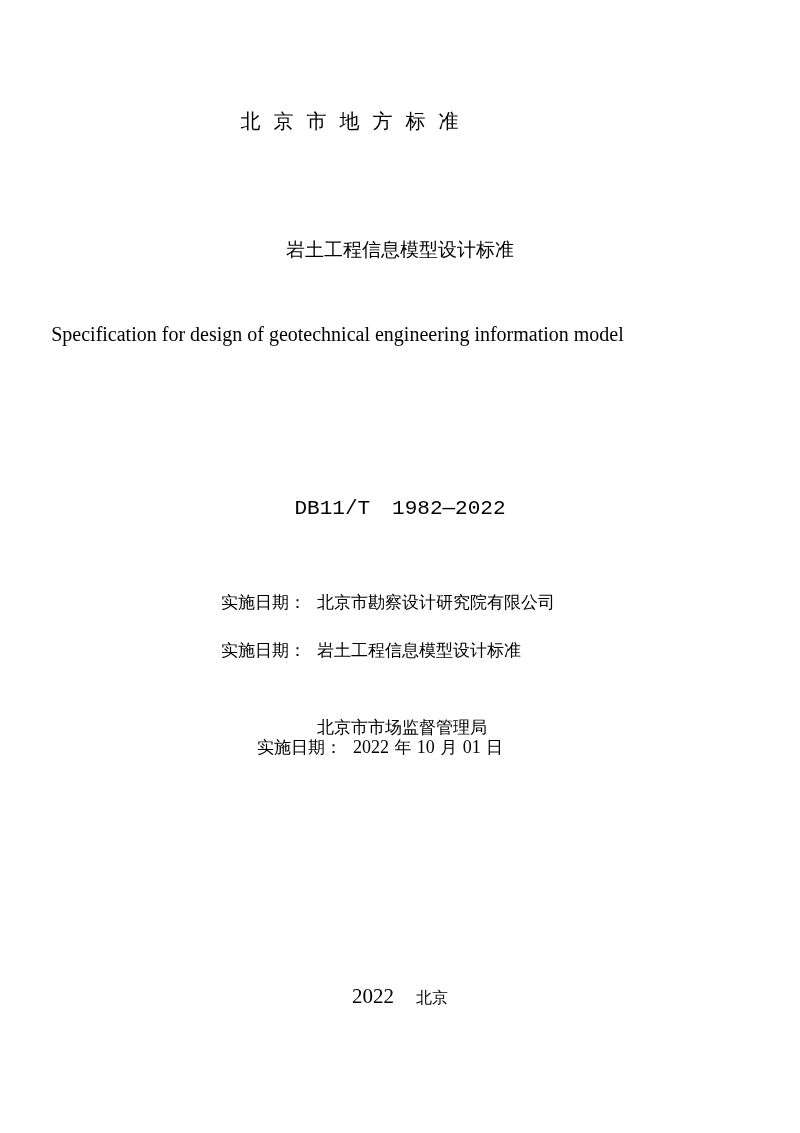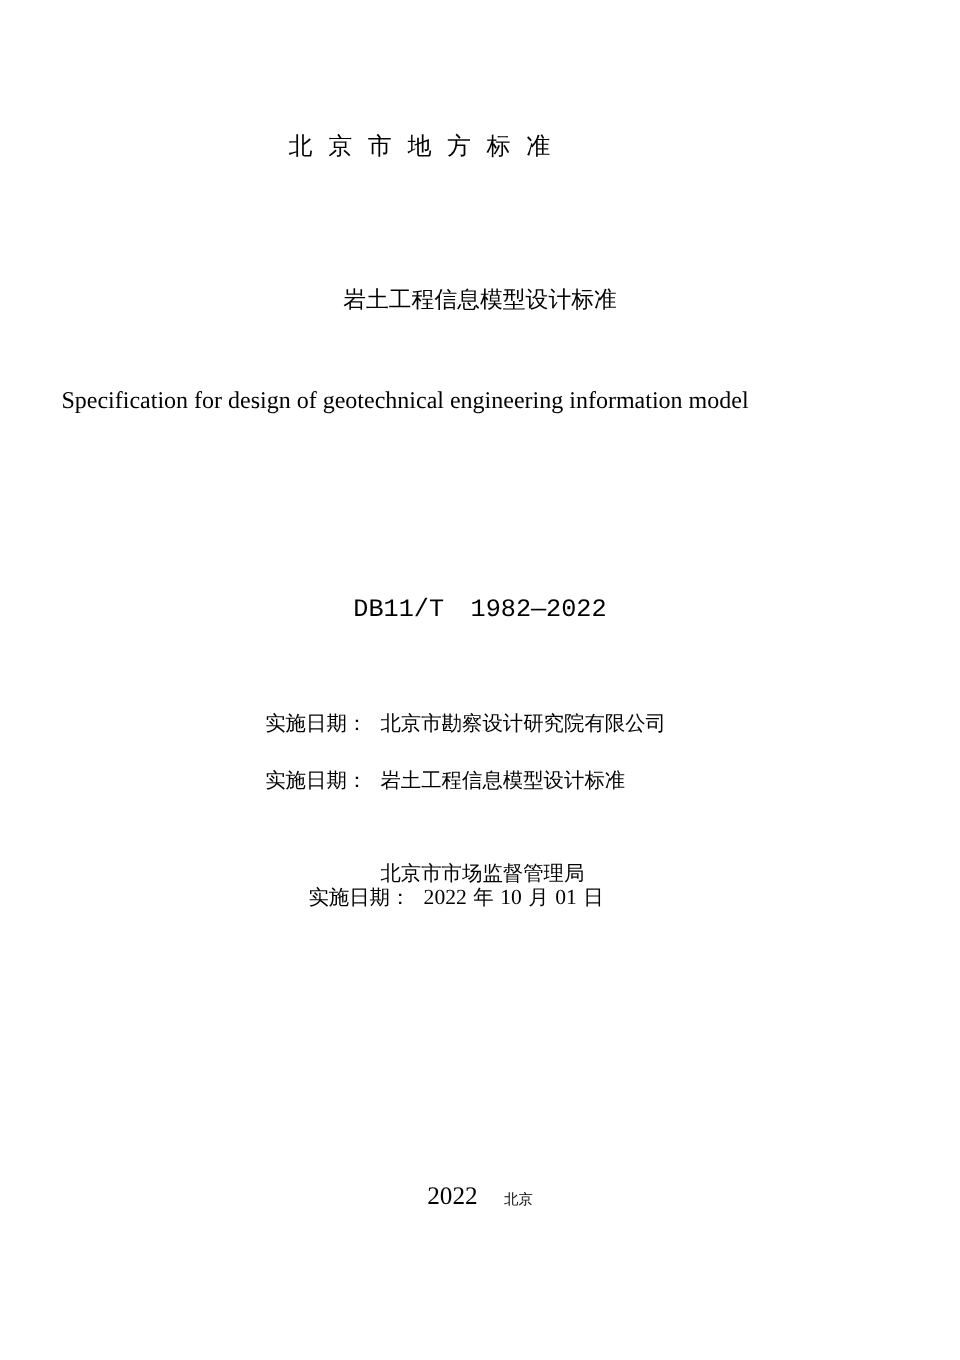--- a/index.html
+++ b/index.html
@@ -28,21 +28,21 @@
   .info .label { display: inline-block; width: 96px; }
   .info .val-num { font-family: "Liberation Serif", serif; font-size: 18px; }
   .row1 { top: 591px; }
   .row2 { top: 639px; }
   .row3 { top: 716px; }
   .row4 { top: 736px; margin-left: 36px; }
   .footer {
     top: 984px; left: 0; width: 800px; text-align: center;
     font-family: "Liberation Serif", serif; font-size: 21px;
   }
-  .footer .cn { font-family: Liberation Mono, monospace; font-size: 12px; }
+  .footer .cn { font-family: Liberation Mono, monospace; font-size: 16px; }
   .footer .gap { display: inline-block; width: 22px; }
 </style>
 </head>
 <body>
 
 <div class="abs header">北京市地方标准</div>
 
 <div class="abs title">岩土工程信息模型设计标准</div>
 
 <div class="abs subtitle">Specification for design of geotechnical engineering information model</div>

